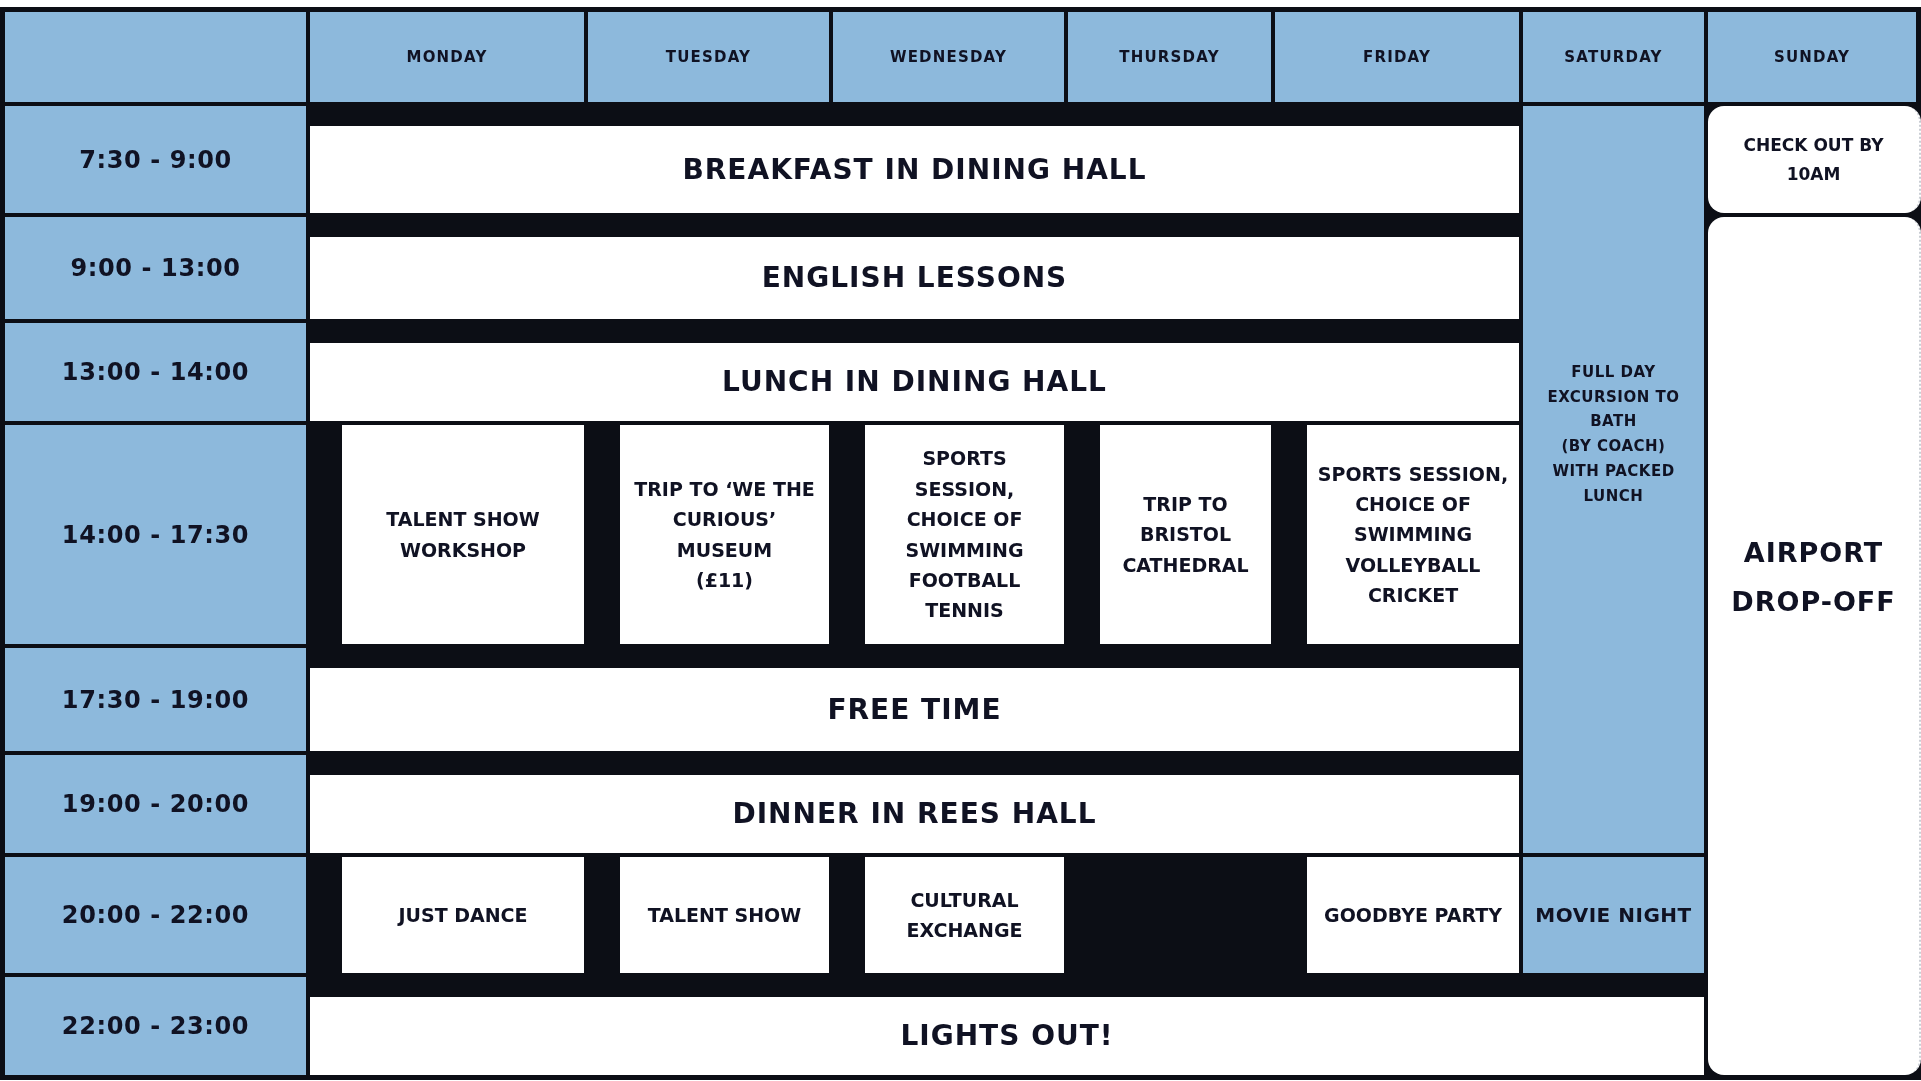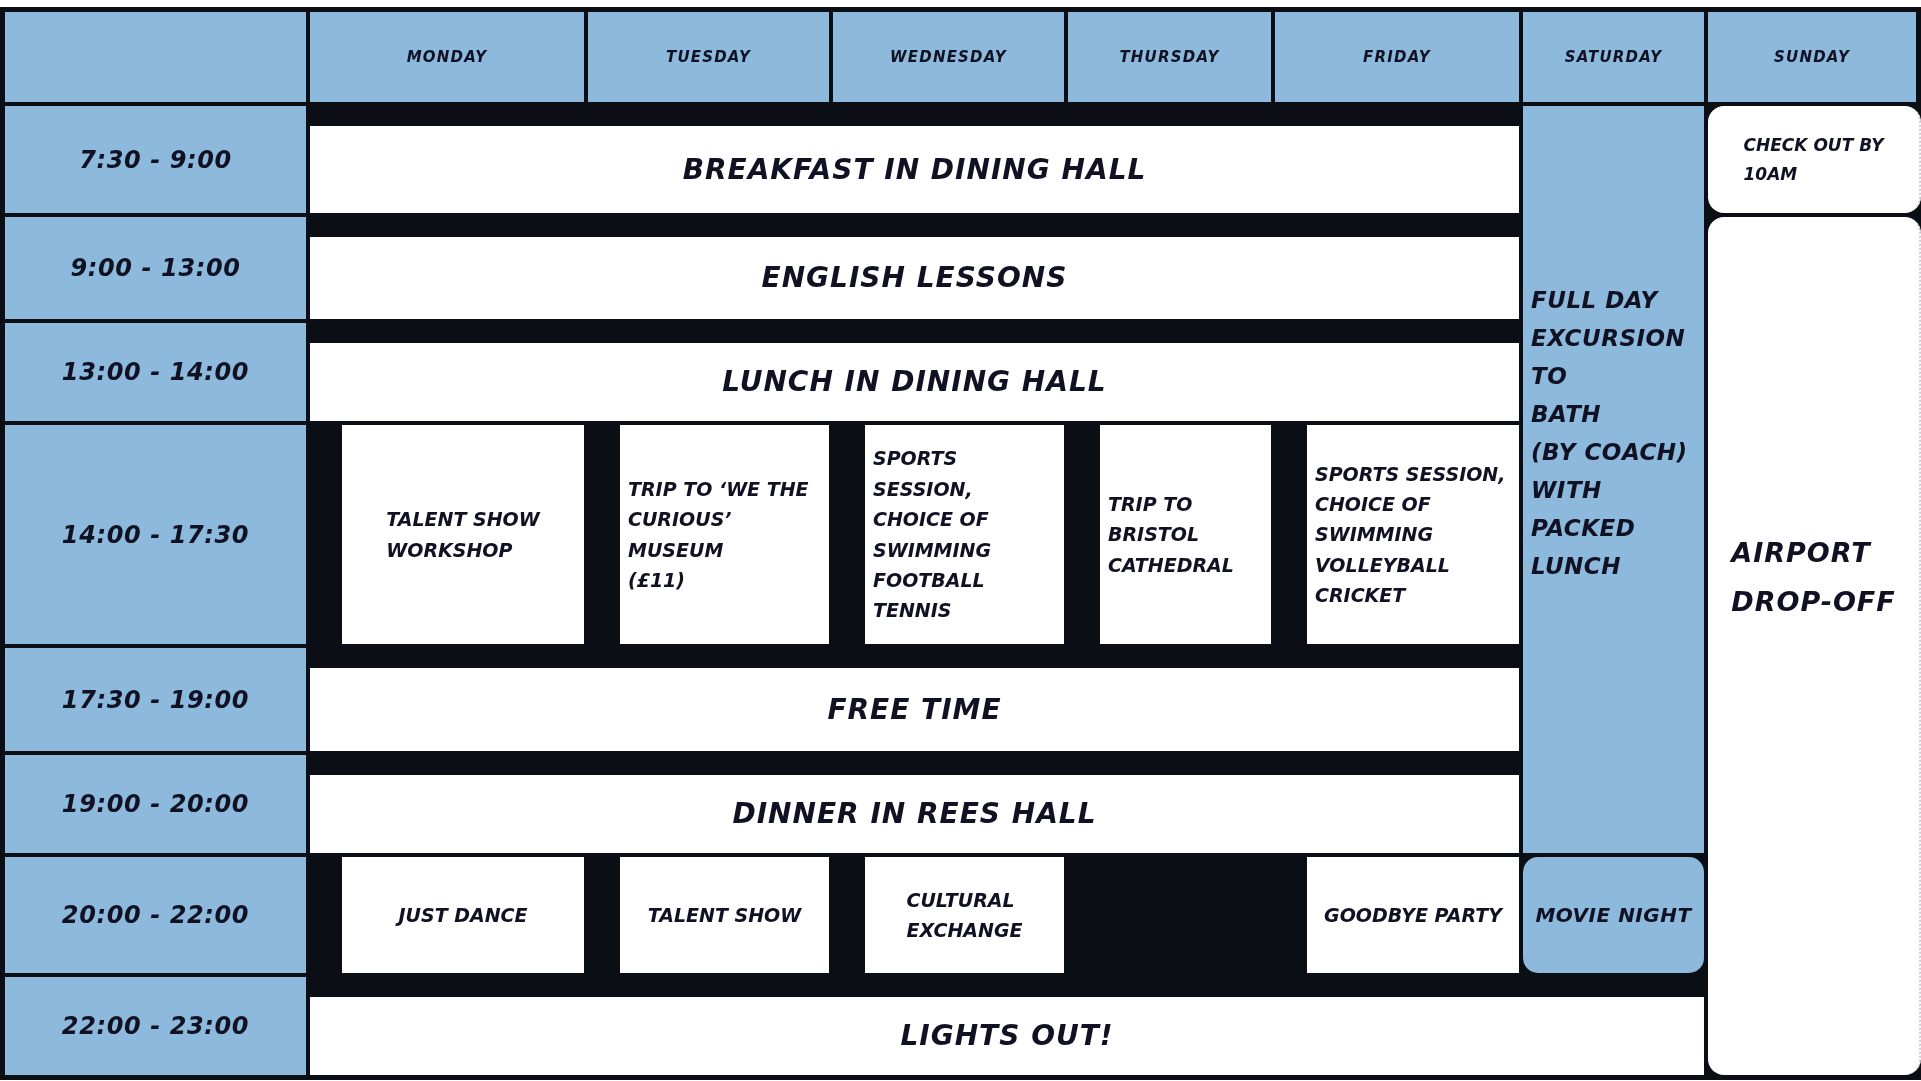--- a/index.html
+++ b/index.html
@@ -22,45 +22,44 @@
     background:var(--border-dark);
     padding:5px 0 5px 5px;
     display:grid;
     grid-template-columns:301px 274px 241px 231px 203px 244px 181px 213px;
     grid-template-rows:90px 107px 102px 98px 219px 103px 98px 116px 98px;
     gap:4px;
   }
   .cell{
     background:#ffffff;
     display:flex;align-items:center;justify-content:center;
-    white-space:pre-line;
+    text-align:center;white-space:pre-line;
     font-weight:700;
     padding:4px 8px;
     line-height:1.5;
-    font-style:italic;
   }
   .blue{background:var(--cell-blue);}
   
   .c1{grid-column-start:1}.c2{grid-column-start:2}.c3{grid-column-start:3}.c4{grid-column-start:4}
   .c5{grid-column-start:5}.c6{grid-column-start:6}.c7{grid-column-start:7}.c8{grid-column-start:8}
   .r1{grid-row-start:1}.r2{grid-row-start:2}.r3{grid-row-start:3}.r4{grid-row-start:4}.r5{grid-row-start:5}
   .r6{grid-row-start:6}.r7{grid-row-start:7}.r8{grid-row-start:8}.r9{grid-row-start:9}
   .span5{grid-column-end:span 5}
   .span6{grid-column-end:span 6}
   .rowspan-sat{grid-row:2 / 8}
   .rowspan-sun{grid-row:3 / 10}
   
   .hdr{font-size:15px;letter-spacing:1.2px;}
   .time{font-size:24px;letter-spacing:.6px;}
   .big{font-size:28px;letter-spacing:1px;margin-top:20px;}
   .act{font-size:19px;line-height:1.6;margin-left:32px;}
-  .excursion{font-size:23px;line-height:1.65;letter-spacing:.5px;padding-bottom:95px;}
+  .excursion{font-size:15px;line-height:1.65;letter-spacing:.5px;padding-bottom:95px;}
   .checkout{font-size:17px;line-height:1.65;}
   .airport{font-size:27px;line-height:1.8;letter-spacing:1px;padding-bottom:140px;}
-  .movie{font-size:20px;letter-spacing:.5px;border-radius:15px;}
+  .movie{font-size:20px;letter-spacing:.5px;}
   
   .edge-dotted{border-right:2px dotted var(--dotted-edge);border-radius:16px;}
   .edge-solid{border-right:5px solid var(--border-dark);}
 </style>
 </head>
 <body>
 
 <div class="timetable">
 
   <div class="cell blue hdr c1 r1"></div>

